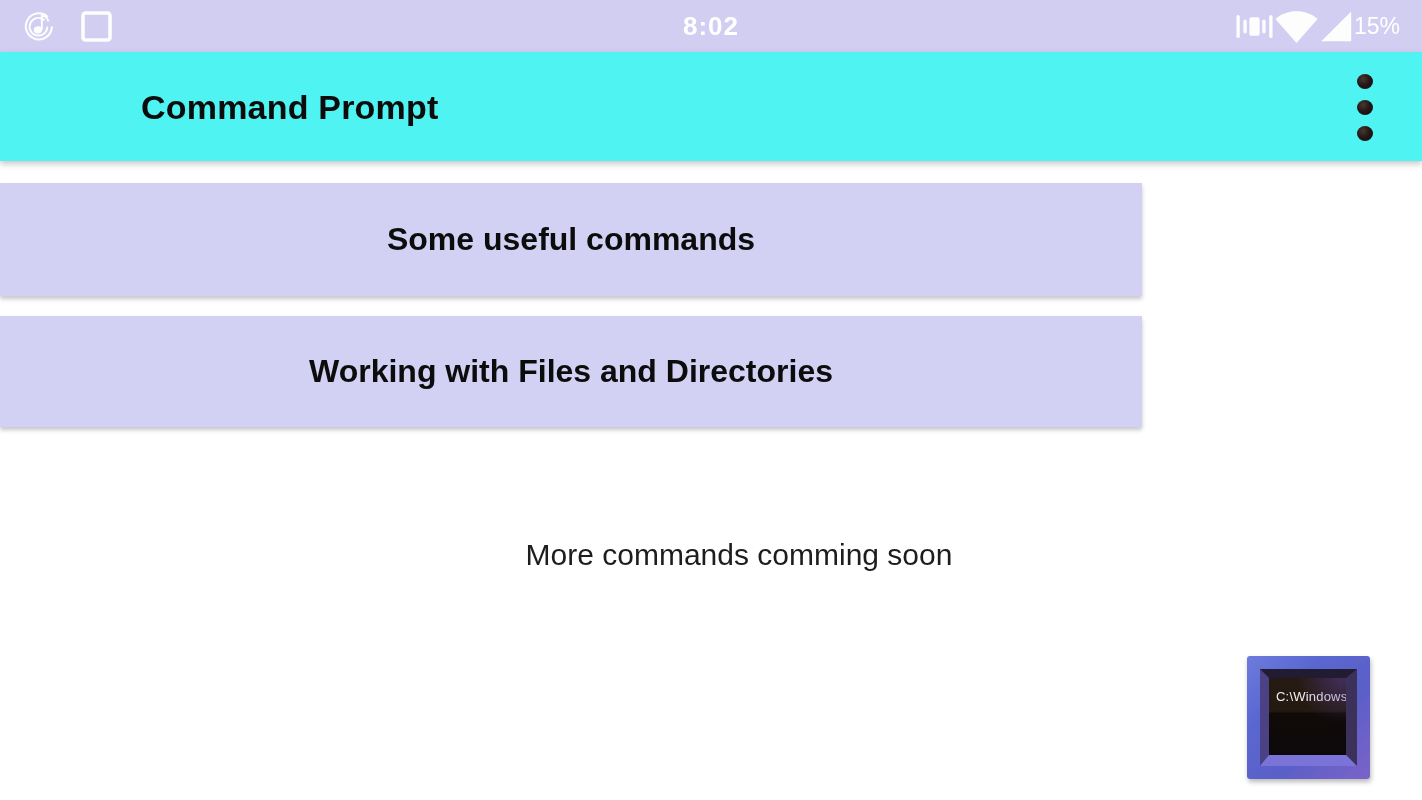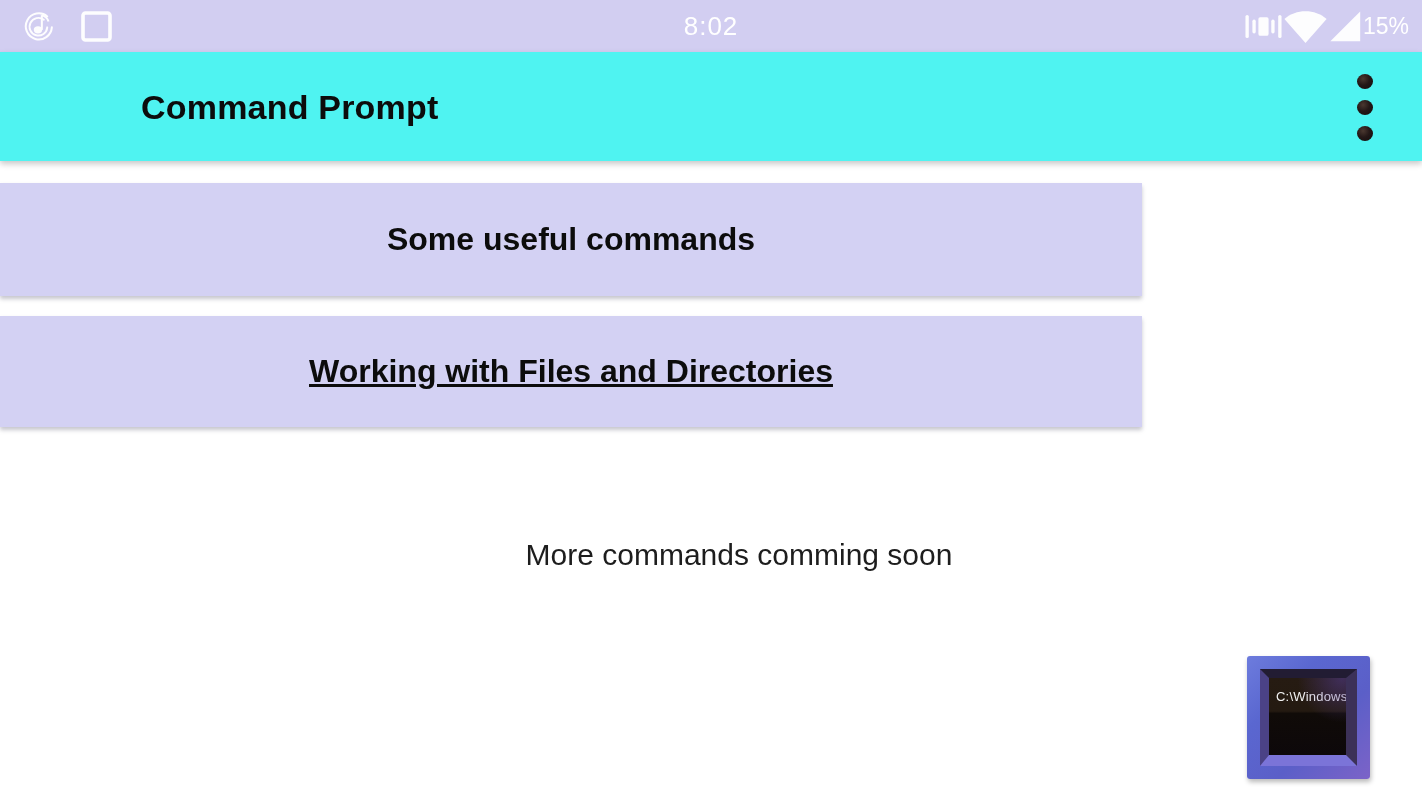--- a/index.html
+++ b/index.html
@@ -20,26 +20,26 @@
     display:flex; align-items:center;
   }
   .status-left {
     display:flex; align-items:center; gap:22px;
     padding-left:22px;
   }
   .status-left svg, .status-right svg { display:block; opacity:0.96; }
   .status-time {
     position:absolute; left:50%; top:50%;
     transform:translate(-50%,-50%);
-    color:#ffffff; font-size:26px; letter-spacing:1px;
+    color:#ffffff; font-size:26px; letter-spacing:1px;font-weight:bold;
   }
   .status-right {
     margin-left:auto;
     display:flex; align-items:center; gap:1px;
-    padding-right:13px;
+    padding-right:22px;
   }
   .battery-pct { color:#ffffff; font-size:23px; }
 
   
   .app-bar {
     position:absolute; top:52px; left:0; width:100%; height:109px;
     background:#4ff3f1;
     box-shadow:0 3px 6px rgba(0,0,0,0.22);
     z-index:3;
   }
@@ -67,21 +67,21 @@
   .menu-btn {
     position:absolute; left:0; width:1142px;
     background:#d3d1f3; border:none;
     display:flex; align-items:center; justify-content:center;
     font-family:inherit;
     font-size:32px; font-weight:bold; color:#0c0c0c;
     box-shadow:0 3px 4px rgba(95,95,115,0.35);
     cursor:pointer;
   }
   .menu-btn-1 { top:183px; height:113px; }
-  .menu-btn-2 { top:316px; height:111px;text-decoration:underline; }
+  .menu-btn-2 { top:316px; height:111px; }
 
   
   .footer-note {
     position:absolute; top:538px; left:0; width:100%;
     text-align:center;
     font-size:30px; color:#1d1d1d; font-weight:400;margin-left:28px;
   }
 
   
   .cmd-graphic {

